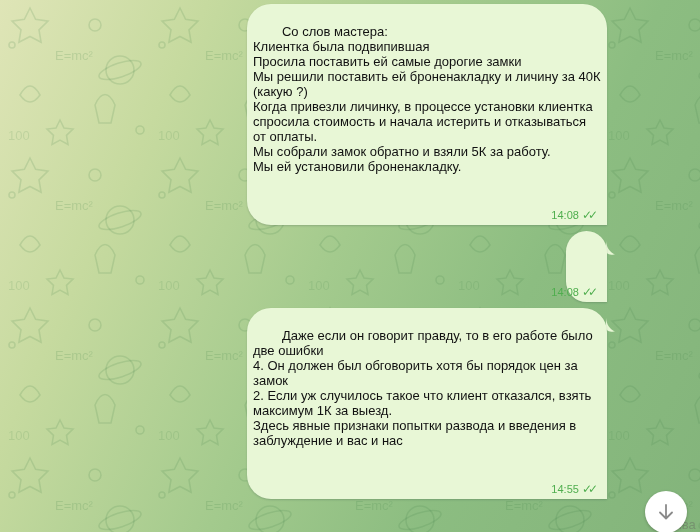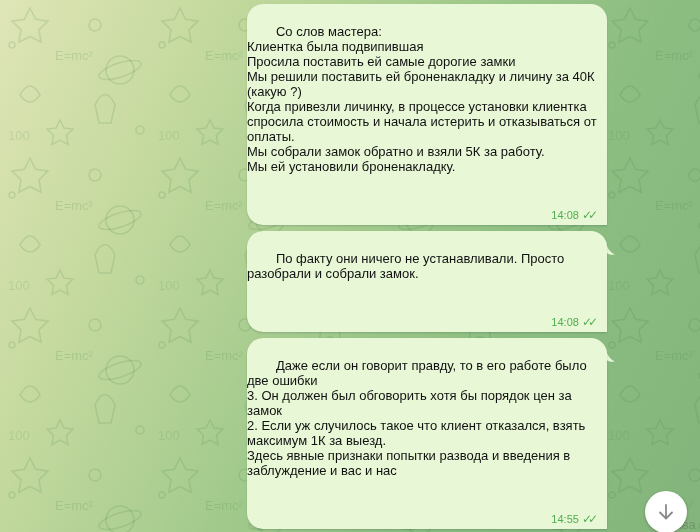--- a/index.html
+++ b/index.html
@@ -11,21 +11,21 @@
   .doodles{position:absolute;inset:0;z-index:0;pointer-events:none;}
   .chat{
     position:absolute;inset:0;z-index:1;
     box-sizing:border-box;padding:4px 93px 0 92px;
     display:flex;flex-direction:column;
   }
   .row{display:flex;width:100%;margin-bottom:6px;}
   .row.out{justify-content:flex-end;}
   .bubble{
     position:relative;max-width:360px;box-sizing:border-box;
-    padding:5px 0 6px;border-radius:16px;
+    padding:5px 6px 6px;border-radius:24px;
     font-size:13px;line-height:15px;color:var(--text,#111);
     white-space:pre-wrap;word-wrap:break-word;
     box-shadow:0 1px 2px rgba(16,35,47,.18);
   }
   .out .bubble{background:var(--outgoing-bubble,#e8f7d6);border-bottom-right-radius:0;}
   .bubble .msg-text{white-space:pre-wrap;}
   .meta{
     position:absolute;right:9px;bottom:3px;
     display:flex;align-items:flex-end;
     font-size:11px;line-height:13px;user-select:none;
@@ -90,37 +90,36 @@
         <span class="tail">
           <svg width="9" height="14" viewBox="0 0 9 14">
               <path d="M0 0 C0.6 6.5 3.5 11 9 13.6 C4 14.3 0 12.5 0 10.5 Z" fill="#e8f7d6"></path>
             </svg>
         </span>
       </div>
     </div>
 
     <div class="row out">
       <div class="bubble">
-        <span class="msg-text">По факту они ничего не устанавливали. Просто разобрали и собрали замок.</span>
         <span class="meta">
           <span>14:08</span>
           <span class="ticks">✓✓</span>
         </span>
         <span class="tail">
           <svg width="9" height="14" viewBox="0 0 9 14">
               <path d="M0 0 C0.6 6.5 3.5 11 9 13.6 C4 14.3 0 12.5 0 10.5 Z" fill="#e8f7d6"></path>
             </svg>
         </span>
       </div>
     </div>
 
     <div class="row out">
       <div class="bubble">
         <span class="msg-text">Даже если он говорит правду, то в его работе было две ошибки
-3. Он должен был обговорить хотя бы порядок цен за замок
+4. Он должен был обговорить хотя бы порядок цен за замок
 2. Если уж случилось такое что клиент отказался, взять максимум 1К за выезд.
 Здесь явные признаки попытки развода и введения в заблуждение и вас и нас</span>
         <span class="meta">
           <span>14:55</span>
           <span class="ticks">✓✓</span>
         </span>
         <span class="tail">
           
         </span>
       </div>

